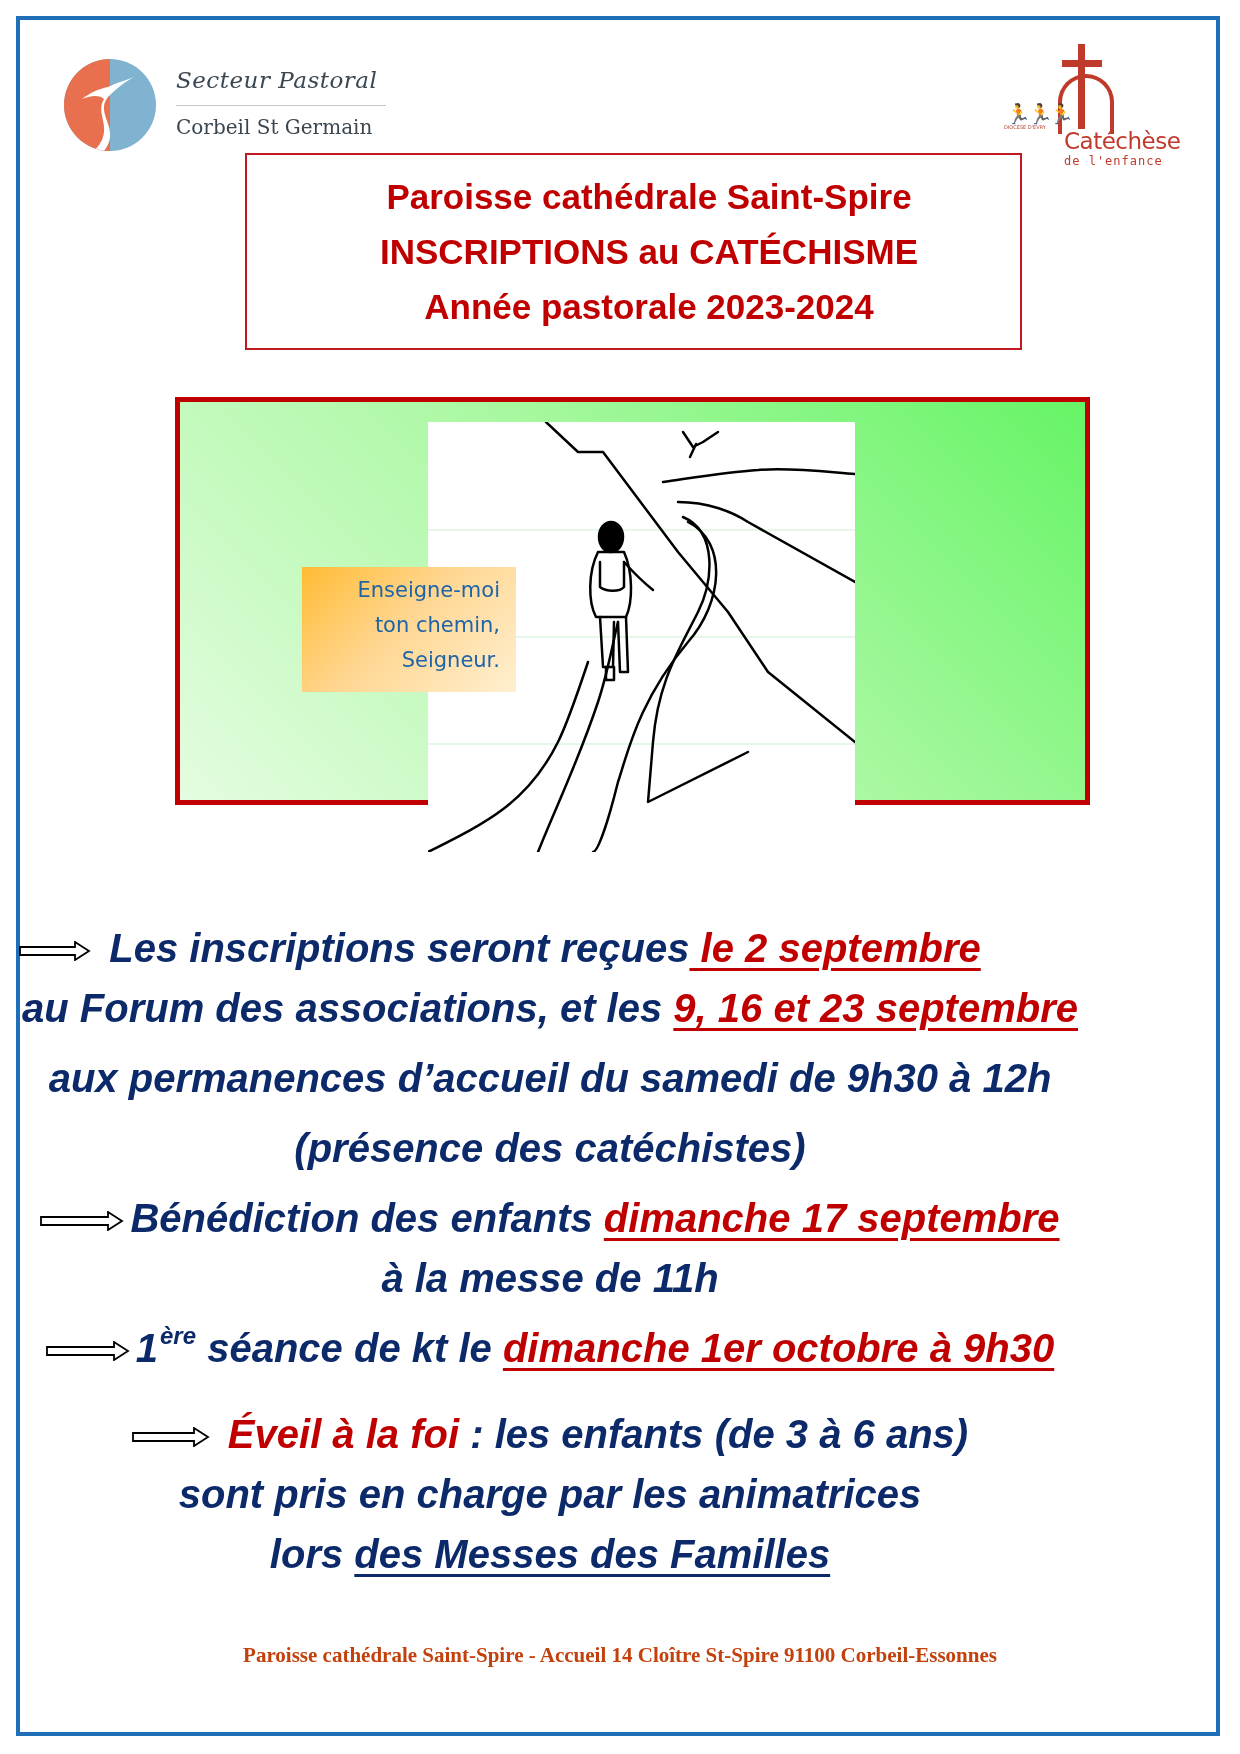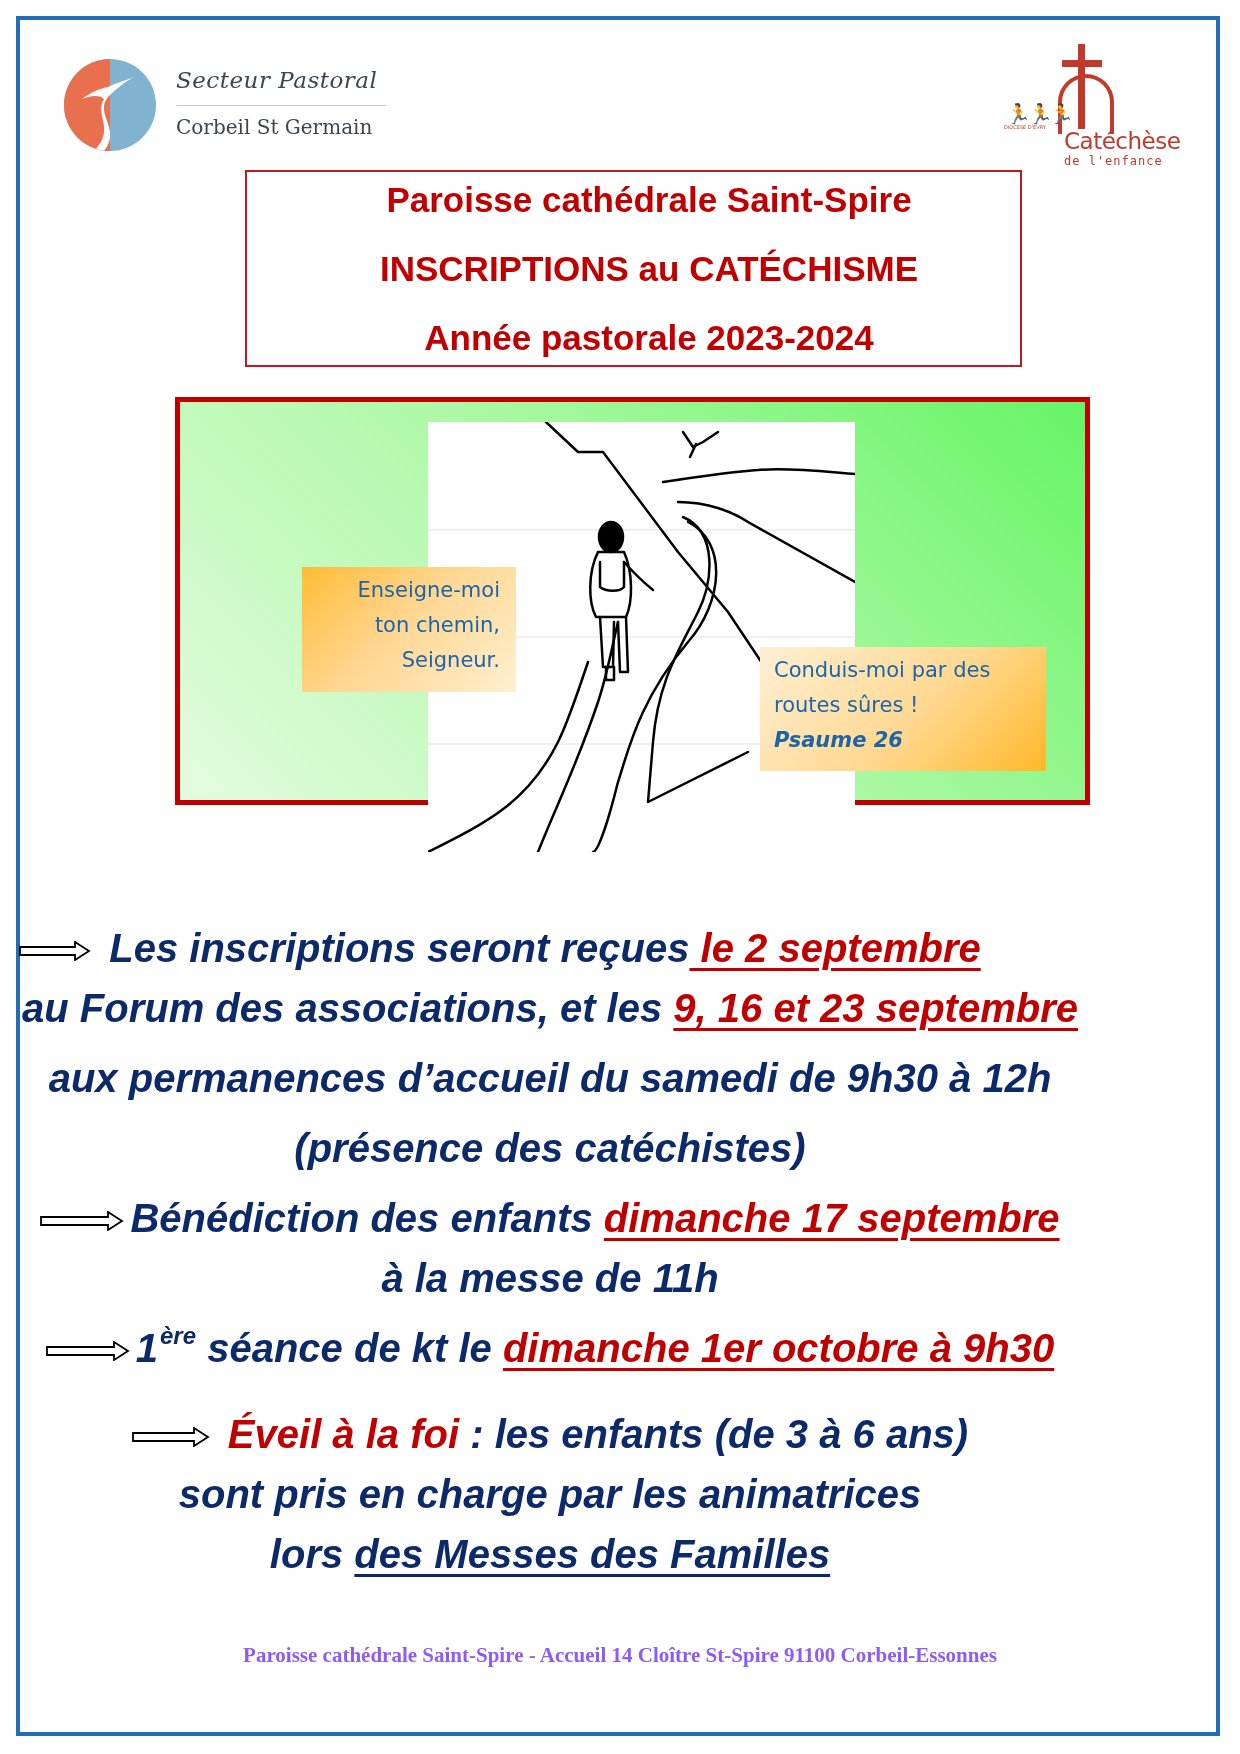--- a/index.html
+++ b/index.html
@@ -17,41 +17,41 @@
   .logo-right { position:absolute; left:1000px; top:40px; width:170px; height:135px; }
   .logo-right .cross-v { position:absolute; left:78px; top:4px; width:7px; height:85px; background:#c03a2b; }
   .logo-right .cross-h { position:absolute; left:62px; top:20px; width:40px; height:7px; background:#c03a2b; }
   .logo-right .arc { position:absolute; left:58px; top:34px; width:56px; height:60px; border:4px solid #c03a2b; border-bottom:none; border-left-color:#c03a2b; border-radius:28px 28px 0 0; box-sizing:border-box; }
   .logo-right .kids { position:absolute; left:6px; top:62px; font-size:20px; letter-spacing:-3px; }
   .logo-right .kids span { display:inline-block; }
   .logo-right .diocese { position:absolute; left:4px; top:84px; font-size:5px; color:#b0452e; }
   .logo-right .word1 { position:absolute; left:64px; top:88px; font-family:"DejaVu Sans", sans-serif; font-size:23px; color:#c03a2b; letter-spacing:-0.5px; }
   .logo-right .word2 { position:absolute; left:64px; top:114px; font-family:"DejaVu Sans Mono", monospace; font-size:12px; color:#c03a2b; letter-spacing:1px; }
 
-  .title-box { position:absolute; left:245px; top:170px; width:777px; height:197px; border:2px solid #c0191f; box-sizing:border-box; display:flex; flex-direction:column; align-items:center; justify-content:space-between;padding-left:31px; }
+  .title-box { position:absolute; left:245px; top:153px; width:777px; height:197px; border:2px solid #c0191f; box-sizing:border-box; display:flex; flex-direction:column; align-items:center; justify-content:center;padding-left:31px; }
   .title-box div { font-family:"Liberation Sans", sans-serif; font-weight:bold; color:#c00000; font-size:35px; line-height:55px; }
 
   .illus { position:absolute; left:175px; top:397px; width:915px; height:408px; border:5px solid #c00000; box-sizing:border-box;
            background:linear-gradient(225deg, #66f466 0%, #a8f8a0 45%, #e4fce0 100%); }
   .illus .drawing { position:absolute; left:248px; top:20px; width:427px; height:430px; background:#ffffff; }
   .illus .bubble { position:absolute; font-family:"DejaVu Sans", sans-serif; color:#1e64a8; font-size:21px; line-height:35px; }
   .bubble-left { left:122px; top:165px; width:214px; height:125px; text-align:right; padding:6px 16px 0 0; box-sizing:border-box;
                  background:linear-gradient(135deg, #ffbb33 0%, #ffd690 45%, #ffefd0 100%); }
   .bubble-right { left:580px; top:245px; width:286px; height:124px; text-align:left; padding:6px 0 0 14px; box-sizing:border-box;
                   background:linear-gradient(135deg, #fff0d4 0%, #ffd890 55%, #ffb82a 100%); }
   .bubble-right .ref { font-weight:bold; font-style:italic; font-size:21px; }
   .ln { position:absolute; left:0; width:1100px; text-align:center; font-family:"Liberation Sans", sans-serif; font-weight:bold; font-style:italic; color:#0c2a6a; font-size:40px; white-space:nowrap; }
   .red { color:#c00000; }
   .ul { text-decoration:underline; text-decoration-thickness:3px; text-underline-offset:6px; }
   .ul-red { text-decoration-color:#c00000; }
   .ul-blue { text-decoration-color:#0c2a6a; }
   .arrow { display:inline-block; vertical-align:middle; margin-right:18px; position:relative; top:-4px; }
   sup.ere { font-size:24px; vertical-align:top; position:relative; top:-4px; margin-left:2px; }
 
-  .footer { position:absolute; left:0; top:1643px; width:1240px; text-align:center; font-family:"Liberation Serif", serif; font-weight:bold; color:#8b5cf6; font-size:21px; }
+  .footer { position:absolute; left:0; top:1643px; width:1240px; text-align:center; font-family:"Liberation Serif", serif; font-weight:bold; color:#c2410c; font-size:21px; }
 </style>
 </head>
 <body>
 
 <div class="page-border"></div>
 
 <div class="logo-left">
   <div class="circle">
     <div class="half"></div>
     <svg width="92" height="92" viewBox="0 0 92 92">
@@ -103,25 +103,20 @@
         <path d="M172 195 L175 245 L185 245 L186 200 M190 200 L192 250 L200 250 L198 195"></path>
         <path d="M178 245 L178 258 L186 258 L186 245"></path>
       </g>
     </svg>
   </div>
   <div class="bubble bubble-left">
     <div>Enseigne-moi</div>
     <div>ton chemin,</div>
     <div>Seigneur.</div>
   </div>
-  <div class="bubble bubble-right">
-    <div>Conduis-moi par des</div>
-    <div>routes sûres !</div>
-    <div class="ref">Psaume  26</div>
-  </div>
 </div>
 
 <div class="ln" style="top:926px;">
   <span class="arrow" style="margin-left:-100px;">
     <svg width="72" height="20" viewBox="0 0 72 20">
         <path d="M1 6 L56 6 L56 1 L70 10 L56 19 L56 14 L1 14 Z" fill="#fff" stroke="#000" stroke-width="1.8"></path>
       </svg>
   </span><span>Les inscriptions seront reçues</span><span class="red ul ul-red"> le 2 septembre</span>
 </div>
 <div class="ln" style="top:986px;">

